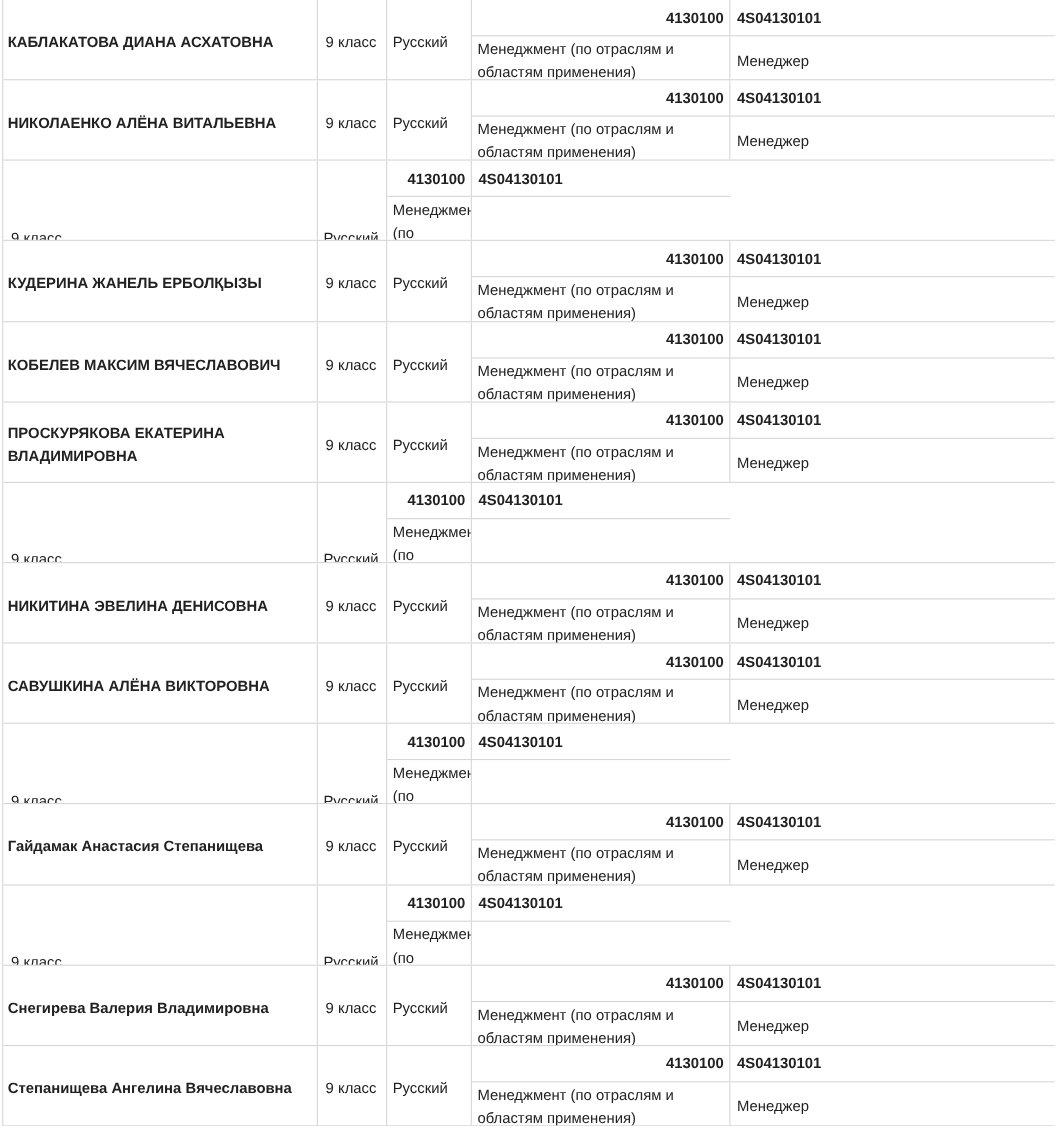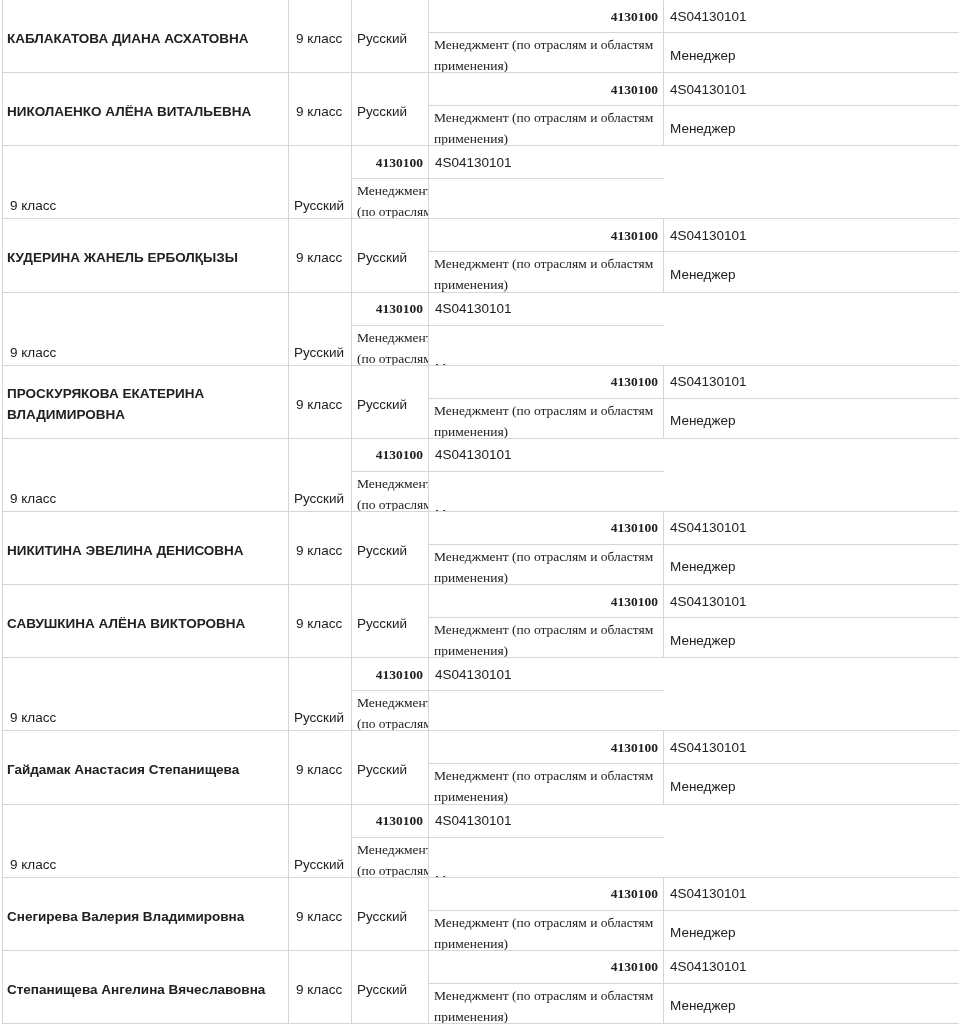--- a/index.html
+++ b/index.html
@@ -41,28 +41,28 @@
   }
   .c-lang{
     border-right:1px solid var(--border);
     padding-left:5px;
   }
   .sub{
     display:grid;
     grid-template-rows:33px 1fr;
   }
   .sub .top{border-bottom:1px solid var(--border);}
-  .col4 .cell{border-right:1px solid var(--border);font-family:Liberation Serif, serif;}
+  .col4 .cell{border-right:1px solid var(--border);}
   .c-code4{
     justify-content:flex-end;
     font-weight:bold;
     padding-right:5px;
   }
   .c-code5{
-    font-weight:normal;
+    font-weight:bold;
     padding-left:6px;
   }
   .c-prog{
     padding:1px 6px 1px 5px;
   }
   .c-qual{
     padding-left:6px;
   }
 </style>
 </head>
@@ -118,20 +118,21 @@
       <div class="cell top c-code4">4130100</div>
       <div class="cell c-prog">Менеджмент (по отраслям и областям применения)</div>
     </div>
     <div class="sub col5">
       <div class="cell top c-code5">4S04130101</div>
       <div class="cell c-qual">Менеджер</div>
     </div>
   </div>
 
   <div class="block">
+    <div class="cell c-name">КОБЕЛЕВ МАКСИМ ВЯЧЕСЛАВОВИЧ</div>
     <div class="cell c-grade">9 класс</div>
     <div class="cell c-lang">Русский</div>
     <div class="sub col4">
       <div class="cell top c-code4">4130100</div>
       <div class="cell c-prog">Менеджмент (по отраслям и областям применения)</div>
     </div>
     <div class="sub col5">
       <div class="cell top c-code5">4S04130101</div>
       <div class="cell c-qual">Менеджер</div>
     </div>

